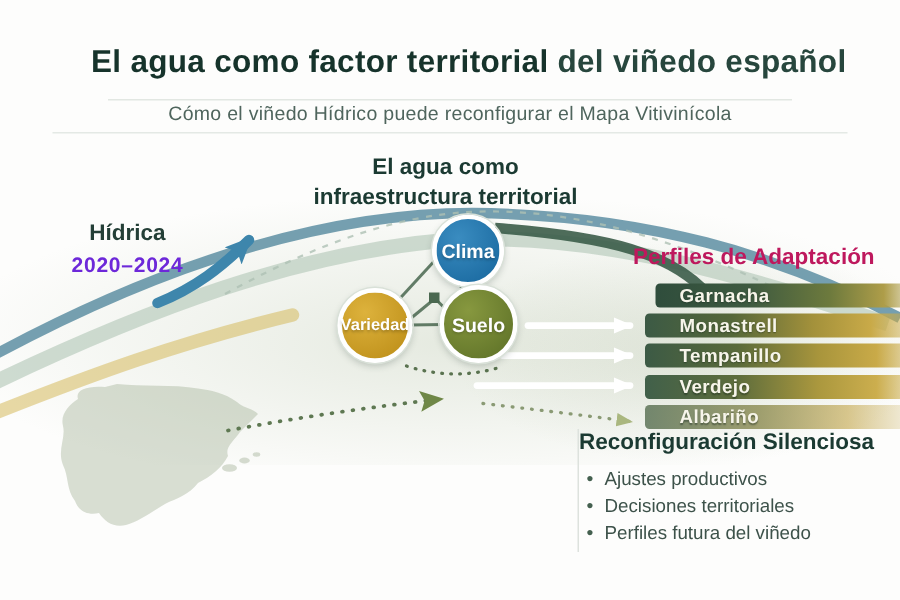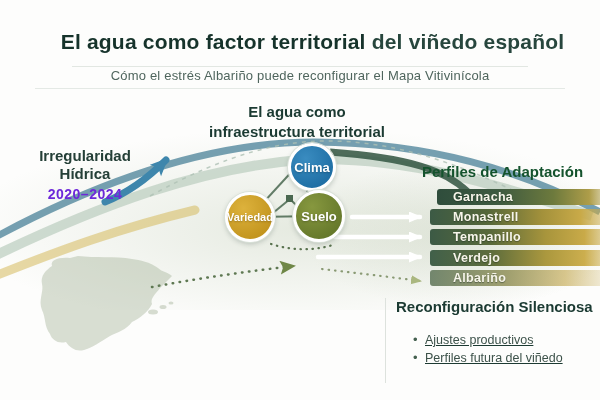--- a/index.html
+++ b/index.html
@@ -33,40 +33,40 @@
     box-shadow:0 0 0 1px #d9e1d8, 0 2px 5px rgba(40,60,50,.25);
     text-shadow:0 1px 2px rgba(0,0,0,.25);box-sizing:border-box;}
   .node-clima{left:288px;top:143px;width:48px;height:48px;font-size:13px;
     background:radial-gradient(circle at 35% 30%, #3a8cc0, #1f6fa5 75%);}
   .node-variedad{left:225px;top:192px;width:50px;height:50px;font-size:11px;
     background:radial-gradient(circle at 35% 30%, #ddb23c, #c3951f 75%);}
   .node-suelo{left:293px;top:190px;width:52px;height:52px;font-size:13px;
     background:radial-gradient(circle at 35% 30%, #87983f, #66792c 75%);}
 
   .right-heading{position:absolute;left:405px;top:163px;width:195px;text-align:center;
-    font-size:15px;font-weight:700;color:#14532d;}
+    font-size:15px;font-weight:700;color:#be185d;}
 
   .band{position:absolute;height:16px;border-radius:3px;display:flex;align-items:center;
     color:#f7f5ea;font-size:12.5px;font-weight:600;letter-spacing:.3px;
     text-shadow:0 1px 1px rgba(20,35,25,.45);}
   .band-0{left:437px;top:189px;width:163px;padding-left:16px;
     background:linear-gradient(90deg,#2f4d3c 0%,#3e5a40 35%,#6d7a3d 65%,#ae9d49 85%,rgba(255,255,255,0) 100%);}
   .band-1{left:430px;top:209px;width:170px;padding-left:23px;
     background:linear-gradient(90deg,#3c5a45 0%,#556739 30%,#a3913b 58%,#c9aa48 78%,rgba(255,255,255,0) 100%);}
   .band-2{left:430px;top:229px;width:170px;padding-left:23px;
     background:linear-gradient(90deg,#3c5a45 0%,#5a6a3a 32%,#a8953c 60%,#c9aa48 80%,rgba(255,255,255,0) 100%);}
   .band-3{left:430px;top:250px;width:170px;padding-left:23px;
     background:linear-gradient(90deg,#41604a 0%,#5e6d3c 32%,#ab983e 60%,#ccae4e 80%,rgba(255,255,255,0) 100%);}
   .band-4{left:430px;top:270px;width:170px;padding-left:23px;
     background:linear-gradient(90deg,rgba(93,116,88,.85) 0%,rgba(139,138,79,.8) 40%,rgba(201,176,95,.7) 70%,rgba(255,255,255,0) 100%);}
 
-  .reconf{position:absolute;left:385px;top:298px;width:205px;padding-left:10px;
+  .reconf{position:absolute;left:385px;top:286px;width:205px;
     border-left:1px solid #dde2dd;}
   .reconf-h{font-size:15px;font-weight:700;color:#1b3a32;margin-bottom:7px;}
-  .reconf ul{list-style:none;margin:16px;padding:0;text-decoration:underline;}
+  .reconf ul{list-style:none;margin:4px;padding:0;}
   .reconf li{position:relative;font-size:12.5px;color:#3d524a;line-height:18px;padding-left:13px;}
   .reconf li::before{content:"•";position:absolute;left:1px;top:0;color:#44604f;font-size:13px;}
 </style>
 </head>
 <body>
 
 <div class="canvas">
 
   <div class="wash1"></div>
   <div class="wash2"></div>
@@ -122,47 +122,47 @@
       <line x1="335" y1="237" x2="420" y2="237" marker-end="url(#mWhite)"></line>
       <line x1="318" y1="257" x2="420" y2="257" marker-end="url(#mWhite)"></line>
     </g>
   </svg>
 
   <div class="title-wrap">
     <div class="title-line">
       <span class="t-bold">El agua como factor territorial</span><span class="t-reg"> del viñedo español</span>
     </div>
     <div class="divider"></div>
-    <div class="subtitle">Cómo el estrés Albariño puede reconfigurar el Mapa Vitivinícola</div>
+    <div class="subtitle">Cómo el viñedo Hídrico puede reconfigurar el Mapa Vitivinícola</div>
   </div>
   <div class="header-rule"></div>
 
   <div class="center-heading">
     <span>El agua como</span><br>
     <span>infraestructura territorial</span>
   </div>
 
   <div class="left-annot">
-    <div class="l1">Irregularidad</div>
     <div class="l2">Hídrica</div>
     <div class="years">2020–2024</div>
   </div>
 
   <div class="node node-clima">Clima</div>
   <div class="node node-variedad">Variedad</div>
   <div class="node node-suelo">Suelo</div>
 
   <div class="right-heading">Perfiles de Adaptación</div>
   <div class="band band-0">Garnacha</div>
   <div class="band band-1">Monastrell</div>
   <div class="band band-2">Tempanillo</div>
   <div class="band band-3">Verdejo</div>
   <div class="band band-4">Albariño</div>
 
   <div class="reconf">
     <div class="reconf-h">Reconfiguración Silenciosa</div>
     <ul>
       <li>Ajustes productivos</li>
+      <li>Decisiones territoriales</li>
       <li>Perfiles futura del viñedo</li>
     </ul>
   </div>
 
 </div>
 
 </body></html>

